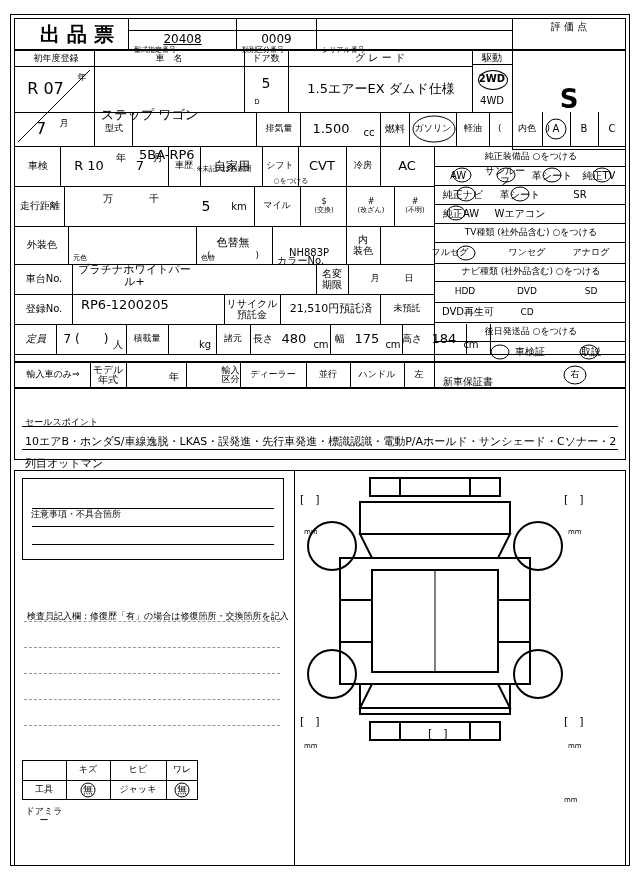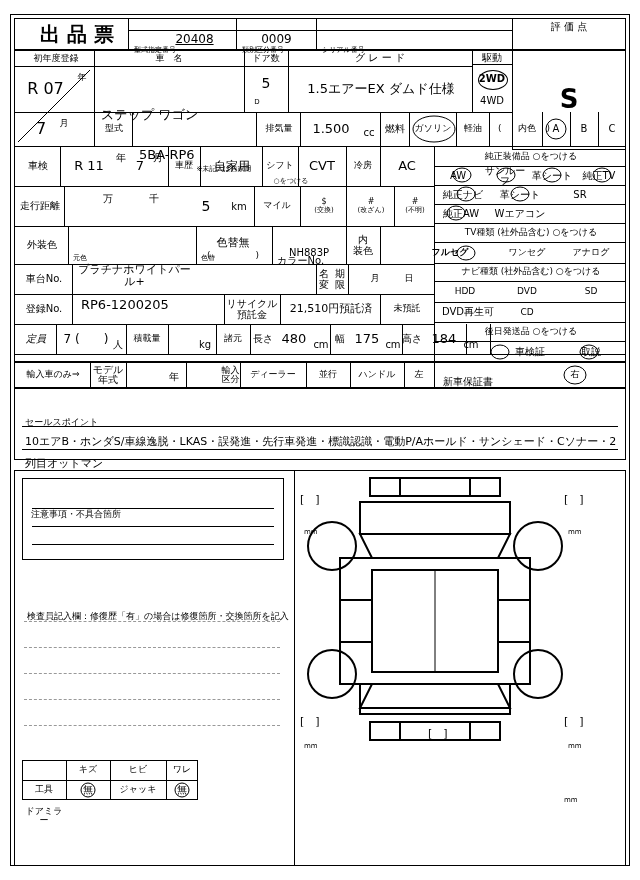--- a/index.html
+++ b/index.html
@@ -33,21 +33,21 @@
 <div class="sheet">
 
   <div class="box" style="left:10px;top:14px;width:620px;height:852px;border-width:1px;"></div>
 
   <div class="box" style="left:14px;top:18px;width:612px;height:32px;"></div>
   <div class="lbl t20 b" style="left:22px;top:22px;width:110px;height:24px;">出 品 票</div>
   <div class="vline" style="left:128px;top:18px;height:32px;"></div>
 
   <div class="lbl t7 lft" style="left:131px;top:19px;width:70px;height:11px;">型式指定番号</div>
   <div class="hline" style="left:128px;top:30px;width:108px;"></div>
-  <div class="lbl t12" style="left:143px;top:30px;width:103px;height:19px;text-decoration:underline;">20408</div>
+  <div class="lbl t12" style="left:131px;top:30px;width:103px;height:19px;text-decoration:underline;">20408</div>
   <div class="vline" style="left:236px;top:18px;height:32px;"></div>
 
   <div class="lbl t7 lft" style="left:239px;top:19px;width:70px;height:11px;">類別区分番号</div>
   <div class="hline" style="left:236px;top:30px;width:80px;"></div>
   <div class="lbl t12" style="left:239px;top:30px;width:75px;height:19px;">0009</div>
   <div class="vline" style="left:316px;top:18px;height:32px;"></div>
 
   <div class="lbl t7 lft" style="left:319px;top:19px;width:70px;height:11px;">シリアル番号</div>
   <div class="hline" style="left:316px;top:30px;width:196px;"></div>
   <div class="lbl t12" style="left:319px;top:30px;width:190px;height:19px;"></div>
@@ -125,21 +125,21 @@
   </svg>
   <div class="vline" style="left:570px;top:112px;height:34px;"></div>
   <div class="lbl t10" style="left:570px;top:114px;width:28px;height:30px;">B</div>
   <div class="vline" style="left:598px;top:112px;height:34px;"></div>
   <div class="lbl t10" style="left:598px;top:114px;width:28px;height:30px;">C</div>
 
   <div class="hline" style="left:14px;top:186px;width:420px;"></div>
   <div class="vline" style="left:434px;top:146px;height:216px;"></div>
   <div class="lbl t10" style="left:16px;top:148px;width:44px;height:36px;">車検</div>
   <div class="vline" style="left:60px;top:146px;height:40px;"></div>
-  <div class="lbl t13" style="left:62px;top:148px;width:54px;height:36px;">R 11</div>
+  <div class="lbl t13" style="left:62px;top:148px;width:54px;height:36px;">R 10</div>
   <div class="lbl t8" style="left:114px;top:152px;width:14px;height:12px;">年</div>
   <div class="lbl t13" style="left:128px;top:148px;width:24px;height:36px;">7</div>
   <div class="lbl t8" style="left:150px;top:152px;width:16px;height:12px;">月</div>
   <div class="vline" style="left:168px;top:146px;height:40px;"></div>
   <div class="lbl t9" style="left:168px;top:148px;width:32px;height:36px;">車歴</div>
   <div class="vline" style="left:200px;top:146px;height:40px;"></div>
   <div class="lbl t12" style="left:202px;top:148px;width:60px;height:36px;">自家用</div>
   <div class="vline" style="left:262px;top:146px;height:40px;"></div>
   <div class="lbl t9" style="left:262px;top:148px;width:36px;height:36px;">シフト</div>
   <div class="vline" style="left:298px;top:146px;height:40px;"></div>
@@ -215,34 +215,34 @@
   <div class="lbl t10" style="left:272px;top:244px;width:74px;height:18px;">NH883P</div>
   <div class="vline" style="left:346px;top:226px;height:38px;"></div>
   <div class="lbl t8" style="left:346px;top:228px;width:34px;height:34px;flex-direction:column;line-height:1.1;">
     <span>内</span>
     <span>装色</span>
   </div>
   <div class="vline" style="left:380px;top:226px;height:38px;"></div>
 
   <div class="lbl t9" style="left:436px;top:225px;width:190px;height:16px;">TV種類 (社外品含む) ○をつける</div>
   <div class="hline" style="left:434px;top:242px;width:192px;"></div>
-  <div class="lbl t9" style="left:420px;top:243px;width:60px;height:20px;font-weight:bold;">フルセグ</div>
+  <div class="lbl t9" style="left:420px;top:243px;width:60px;height:20px;">フルセグ</div>
   <div class="lbl t9" style="left:498px;top:243px;width:58px;height:20px;">ワンセグ</div>
   <div class="lbl t9" style="left:560px;top:243px;width:62px;height:20px;">アナログ</div>
   <svg style="position:absolute;left:434px;top:242px;width:192px;height:22px;">
     <ellipse cx="32" cy="11" rx="9" ry="7" fill="none" stroke="#000"></ellipse>
   </svg>
   <div class="hline" style="left:434px;top:263px;width:192px;"></div>
 
   <div class="hline" style="left:14px;top:294px;width:420px;"></div>
   <div class="lbl t10" style="left:16px;top:266px;width:56px;height:26px;">車台No.</div>
   <div class="vline" style="left:72px;top:264px;height:30px;"></div>
   <div class="lbl t13 lft" style="left:78px;top:266px;width:200px;height:26px;">RP6-1200205</div>
   <div class="vline" style="left:316px;top:264px;height:30px;"></div>
-  <div class="lbl t8" style="left:316px;top:265px;width:32px;height:28px;line-height:1.1;">
+  <div class="lbl t8" style="left:316px;top:265px;width:32px;height:28px;flex-direction:column;line-height:1.1;">
     <span>名変</span>
     <span>期限</span>
   </div>
   <div class="vline" style="left:348px;top:264px;height:30px;"></div>
   <div class="lbl t9" style="left:366px;top:266px;width:18px;height:26px;">月</div>
   <div class="lbl t9" style="left:400px;top:266px;width:18px;height:26px;">日</div>
 
   <div class="lbl t9" style="left:436px;top:264px;width:190px;height:16px;">ナビ種類 (社外品含む) ○をつける</div>
   <div class="hline" style="left:434px;top:281px;width:192px;"></div>
   <div class="lbl t9" style="left:436px;top:282px;width:58px;height:20px;">HDD</div>

